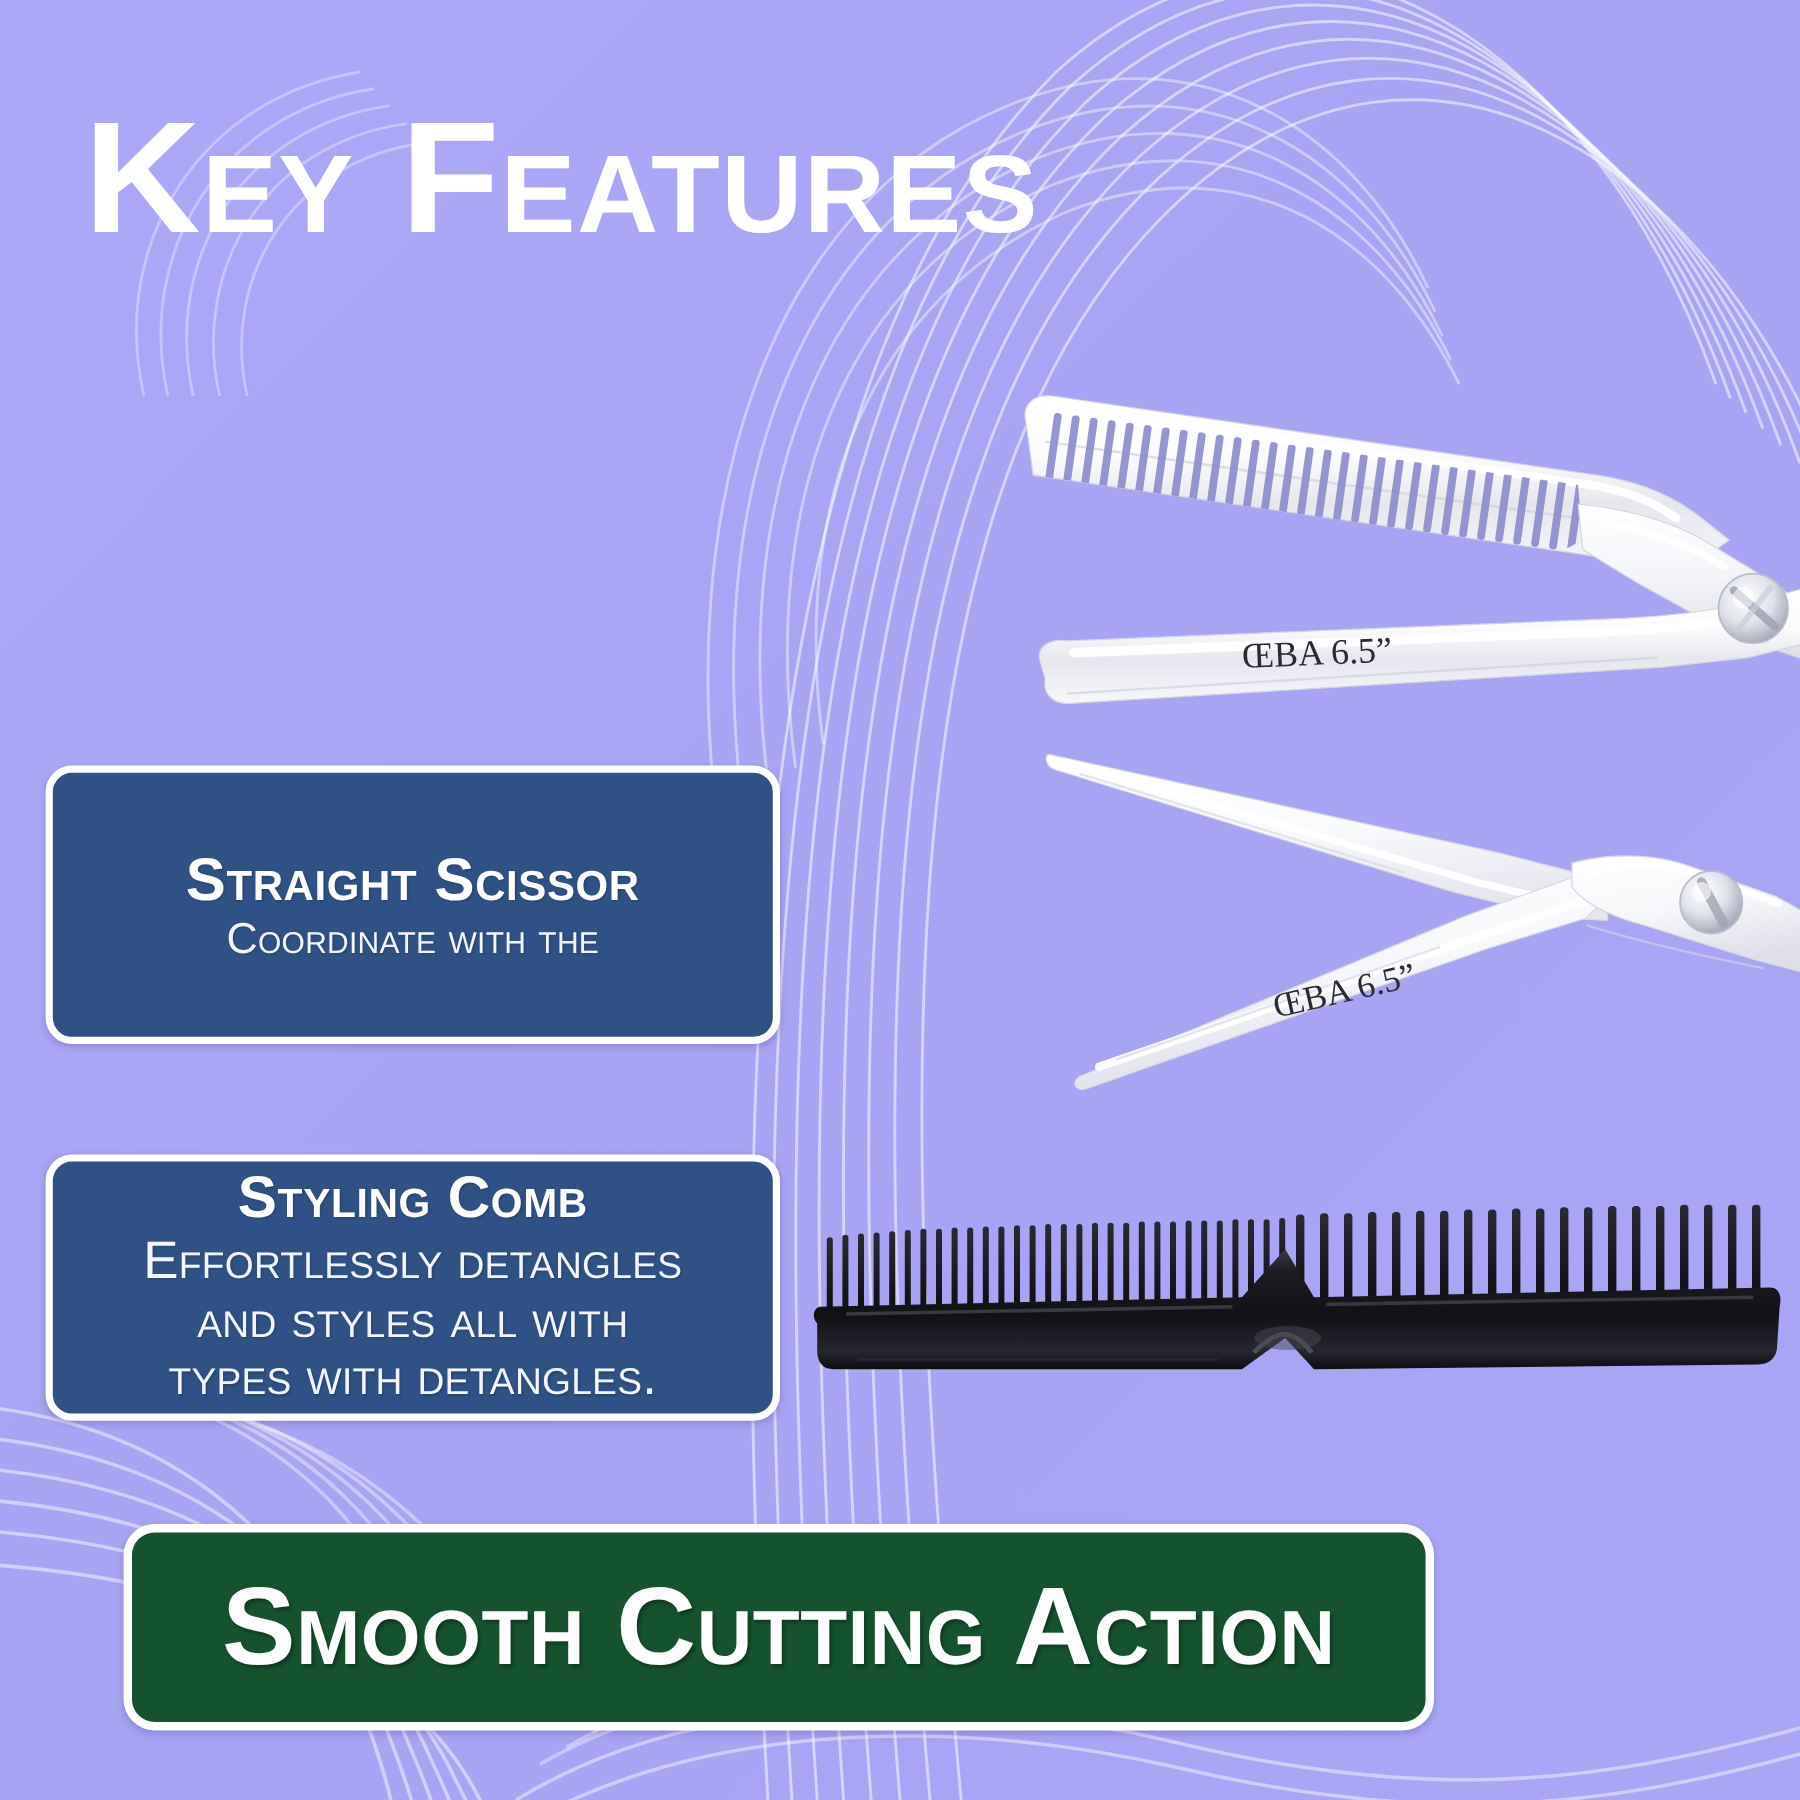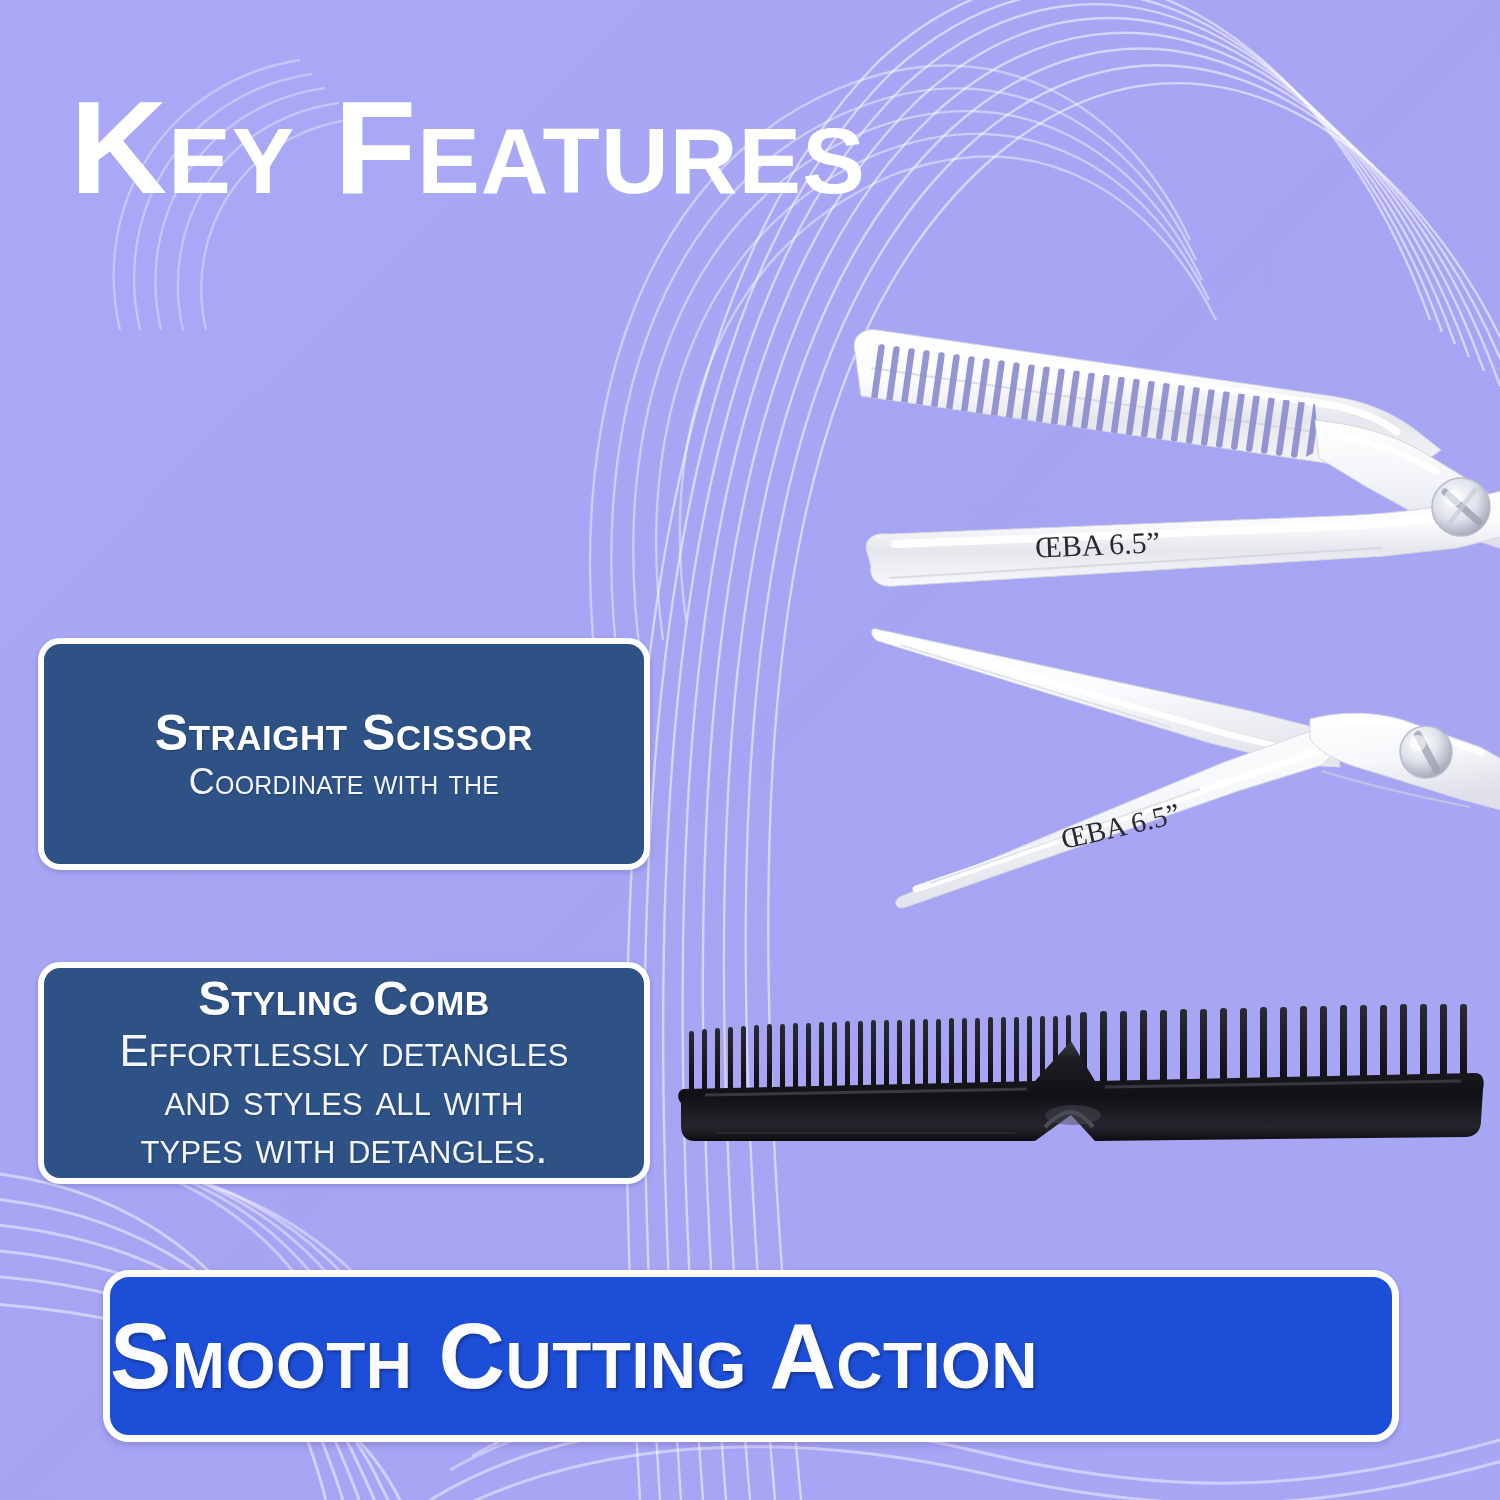--- a/index.html
+++ b/index.html
@@ -81,26 +81,26 @@
   #card-1 .card-body { font-size:35px; }
   #card-2 .card-title { font-size:50px; }
   #card-2 .card-body  { font-size:36px; }
   #card-3 .card-title { font-size:49px; }
   #card-3 .card-body  { font-size:44px; }
 
   
   #banner {
     position:absolute;
     left:103px; top:1270px;
-    width:1296px; height:172px;
-    background:#1d4ed8;
+    width:1092px; height:172px;
+    background:#14532d;
     border:7px solid #ffffff;
     border-radius:26px;
     box-shadow:0 3px 6px rgba(60,50,130,0.25);
-    display:flex; align-items:center; justify-content:flex-start;
+    display:flex; align-items:center; justify-content:center;
   }
   #banner-text {
     color:#fdfdff;
     font-weight:bold;
     font-size:92px;
     line-height:1;
     font-variant:small-caps;
     letter-spacing:0.5px;
     white-space:nowrap;
     text-shadow:2px 2px 3px rgba(0,0,0,0.30);

